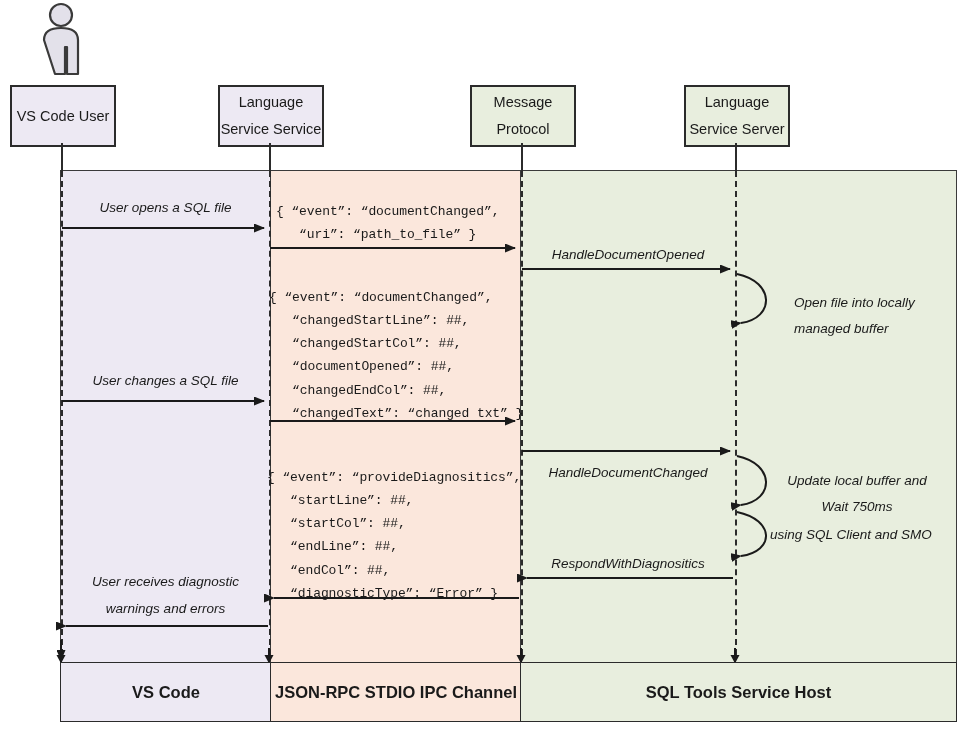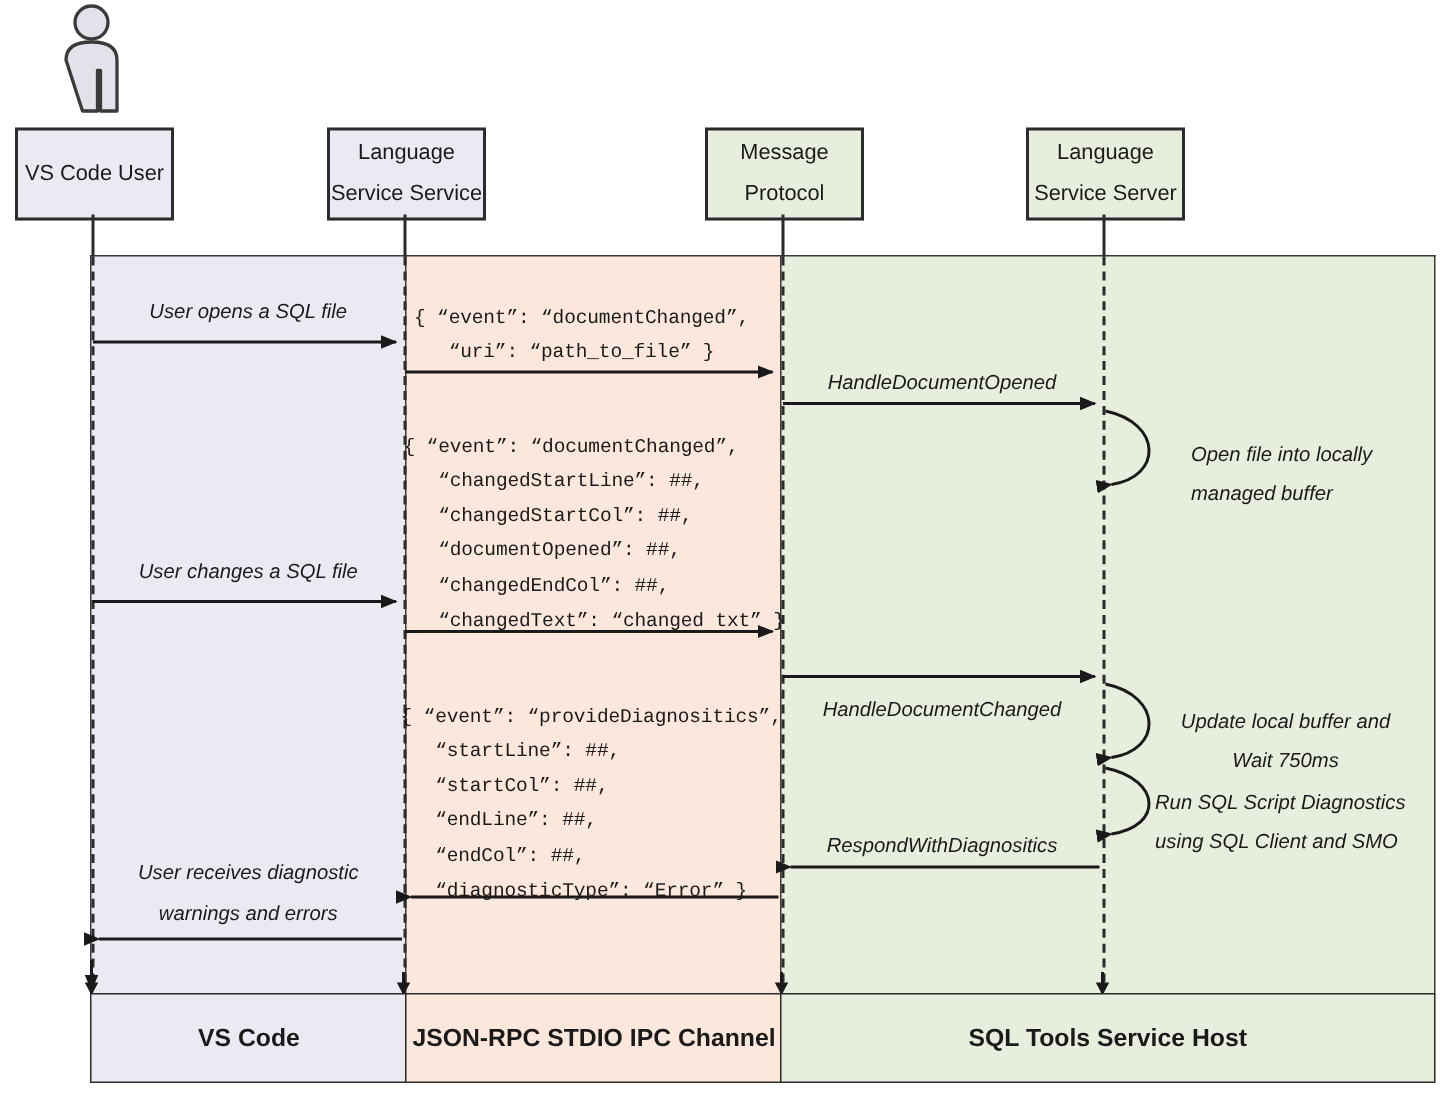--- a/index.html
+++ b/index.html
@@ -143,21 +143,20 @@
     <div>Open file into locally</div>
     <div>managed buffer</div>
   </div>
 
   <div class="note" style="left:770px;top:468px;text-align:center;width:174px;">
     <div>Update local buffer and</div>
     <div>Wait 750ms</div>
   </div>
 
   <div class="note" style="left:770px;top:522px;text-align:left;">
-    <div>Run SQL Script Diagnostics</div>
     <div>using SQL Client and SMO</div>
   </div>
 
   <div class="foot" style="left:60px;top:662px;width:210px;height:58px;background:#EDE9F3;">
     <span>VS Code</span>
   </div>
   <div class="foot" style="left:270px;top:662px;width:250px;height:58px;background:#FBE7DC;">
     <span>JSON-RPC STDIO IPC Channel</span>
   </div>
   <div class="foot" style="left:520px;top:662px;width:435px;height:58px;background:#E8EEDE;">

